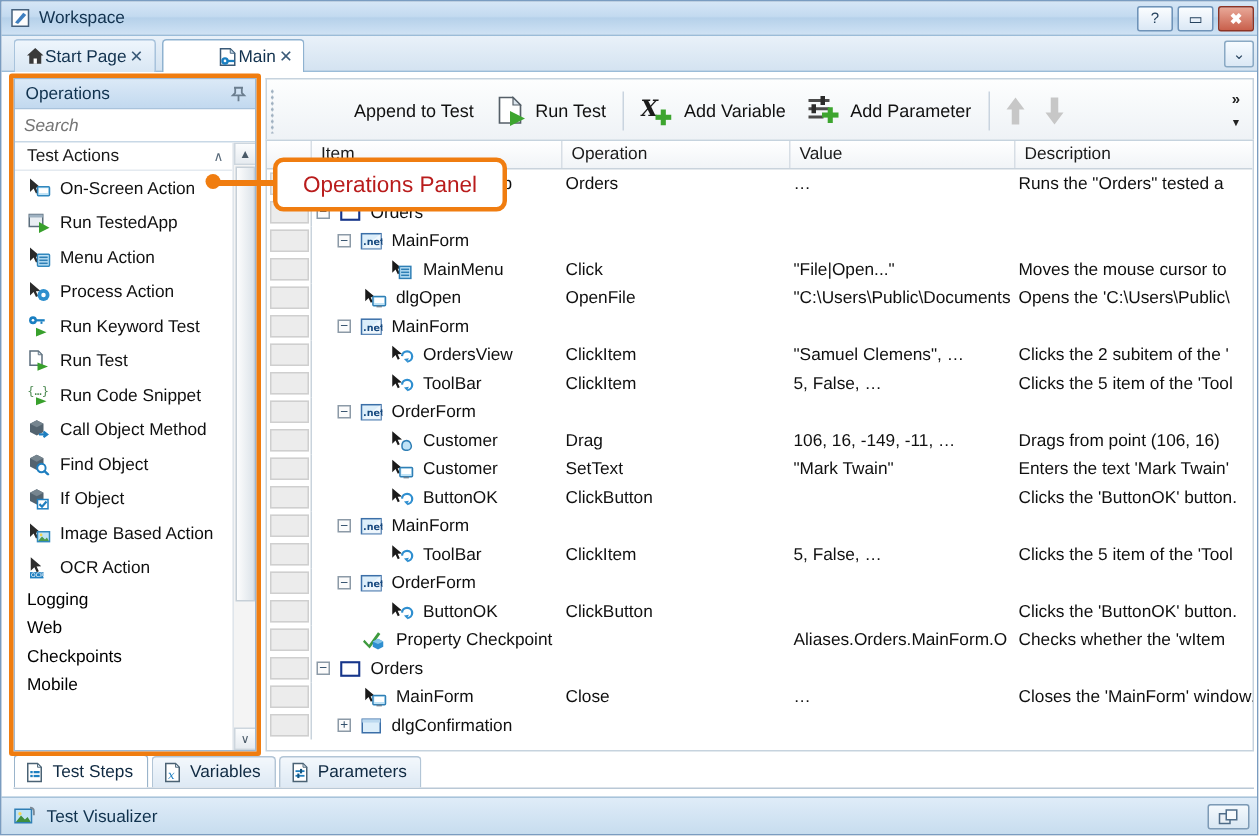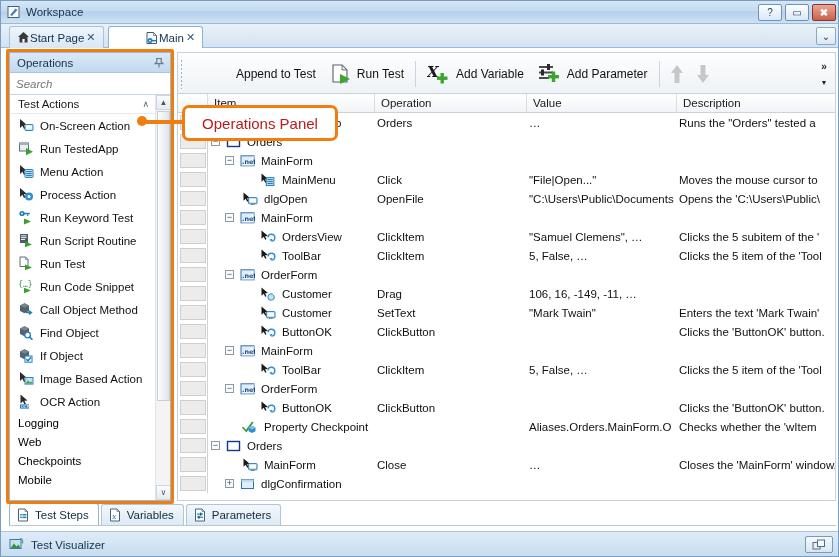--- a/index.html
+++ b/index.html
@@ -430,32 +430,20 @@
                 <circle cx="4" cy="3.5" r="2.6" fill="#1a7fc1"></circle>
                 <circle cx="4" cy="3.5" r="0.9" fill="#ffffff"></circle>
                 <rect x="5.8" y="2.8" width="6" height="1.5" fill="#1a7fc1"></rect>
                 <rect x="9" y="4.3" width="1.3" height="1.6" fill="#1a7fc1"></rect>
                 <path d="M6 8.5 L13 11.5 L6 14.4 Z" fill="#38a02c"></path>
               </svg>
             </span>
             <span>Run Keyword Test</span>
           </div>
 
-          <div class="op-item">
-            <span class="ico">
-              <svg width="16" height="15" viewBox="0 0 16 15">
-                <rect x="2" y="1" width="8" height="9" fill="#4a5b69"></rect>
-                <rect x="3" y="2.4" width="5.5" height="0.9" fill="#ffffff"></rect>
-                <rect x="3" y="4.2" width="5.5" height="0.9" fill="#ffffff"></rect>
-                <rect x="3" y="6" width="4" height="0.9" fill="#ffffff"></rect>
-                <path d="M7 8.6 L14 11.4 L7 14.2 Z" fill="#38a02c"></path>
-              </svg>
-            </span>
-            <span>Run Script Routine</span>
-          </div>
 
           <div class="op-item">
             <span class="ico">
               <svg width="16" height="15" viewBox="0 0 16 15">
                 <path d="M2 1 H7.5 L10 3.5 V10.5 H2 Z" fill="#ffffff" stroke="#5b6d7c"></path>
                 <path d="M7.5 1 L10 3.5 H7.5 Z" fill="#d5e3ee" stroke="#5b6d7c" stroke-width="0.6"></path>
                 <path d="M7 8.6 L14 11.4 L7 14.2 Z" fill="#38a02c"></path>
               </svg>
             </span>
             <span>Run Test</span>
@@ -769,21 +757,21 @@
                   <svg width="16" height="14" viewBox="0 0 16 14">
                     <path d="M1.5 0.5 L1.5 8.8 L3.7 6.7 L5.2 9.8 L6.5 9.2 L5.1 6.2 L8 6 Z" fill="#1a1a1a"></path>
                     <path d="M8 7.4 a3.4 3.4 0 1 1 3.4 3.6" fill="none" stroke="#2f8fd0" stroke-width="1.5"></path>
                     <path d="M12.6 8.8 L11.2 11.4 L9.3 9.4 Z" fill="#2f8fd0"></path>
                   </svg>
                 </span>
                 <span style="margin-left: 3px;">OrdersView</span>
               </div>
               <div class="cell-op">ClickItem</div>
               <div class="cell-val">"Samuel Clemens", …</div>
-              <div class="cell-desc">Clicks the 5 subitem of the '</div>
+              <div class="cell-desc">Clicks the 2 subitem of the '</div>
             </div>
             <div class="grow">
               <div class="cell-gutter">
                 <div class="gutbox"></div>
               </div>
               <div class="cell-item">
                 <span style="flex: 0 0 32px;"></span>
                 <span class="dotline" style="flex: 0 0 11px;"></span>
                 <span class="ico" style="margin-left: 3px;">
                   <svg width="16" height="14" viewBox="0 0 16 14">
@@ -828,20 +816,21 @@
                 <span class="ico" style="margin-left: 3px;">
                   <svg width="16" height="14" viewBox="0 0 16 14">
                     <path d="M1.5 0.5 L1.5 8.8 L3.7 6.7 L5.2 9.8 L6.5 9.2 L5.1 6.2 L8 6 Z" fill="#1a1a1a"></path>
                     <path d="M8 9.5 a3 3 0 0 1 5.6 -1.2 l0.6 1.6 a2.6 2.6 0 0 1 -2.4 3.2 h-1.6 a2.4 2.4 0 0 1 -2.2 -2.4 Z" fill="#bfe3f7" stroke="#2f7fb5"></path>
                   </svg>
                 </span>
                 <span style="margin-left: 3px;">Customer</span>
               </div>
               <div class="cell-op">Drag</div>
               <div class="cell-val">106, 16, -149, -11, …</div>
+              <div class="cell-desc">Drags from point (106, 16)</div>
             </div>
             <div class="grow">
               <div class="cell-gutter">
                 <div class="gutbox"></div>
               </div>
               <div class="cell-item">
                 <span style="flex: 0 0 32px;"></span>
                 <span class="dotline" style="flex: 0 0 11px;"></span>
                 <span class="ico" style="margin-left: 3px;">
                   <svg width="16" height="14" viewBox="0 0 16 14">

